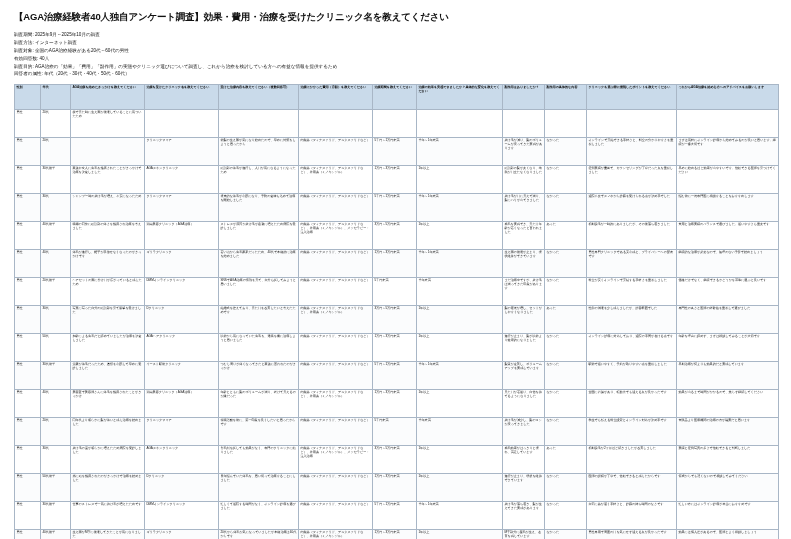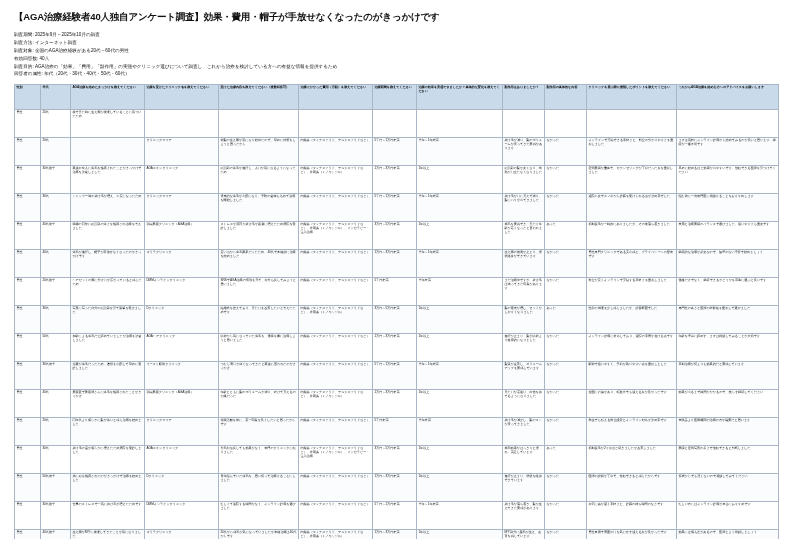--- a/index.html
+++ b/index.html
@@ -84,21 +84,21 @@
     display: block;
     word-break: break-all;
     white-space: normal;
   }
 </style>
 </head>
 <body>
 
 <div class="page">
 
-  <div class="doc-title">【AGA治療経験者40人独自アンケート調査】効果・費用・帽子が手放せなくなったのがきっかけです</div>
+  <div class="doc-title">【AGA治療経験者40人独自アンケート調査】効果・費用・治療を受けたクリニック名を教えてください</div>
 
   <div class="meta-block">
     <div class="meta-line">調査期間: 2025年9月～2025年10月の調査</div>
     <div class="meta-line">調査方法: インターネット調査</div>
     <div class="meta-line">調査対象: 全国のAGA治療経験がある20代～60代の男性</div>
     <div class="meta-line">有効回答数: 40人</div>
     <div class="meta-line">調査目的: AGA治療の「効果」「費用」「副作用」の実態やクリニック選びについて調査し、これから治療を検討している方への有益な情報を提供するため</div>
     <div class="meta-line">回答者の属性: 年代（20代・30代・40代・50代・60代）</div>
   </div>
 

